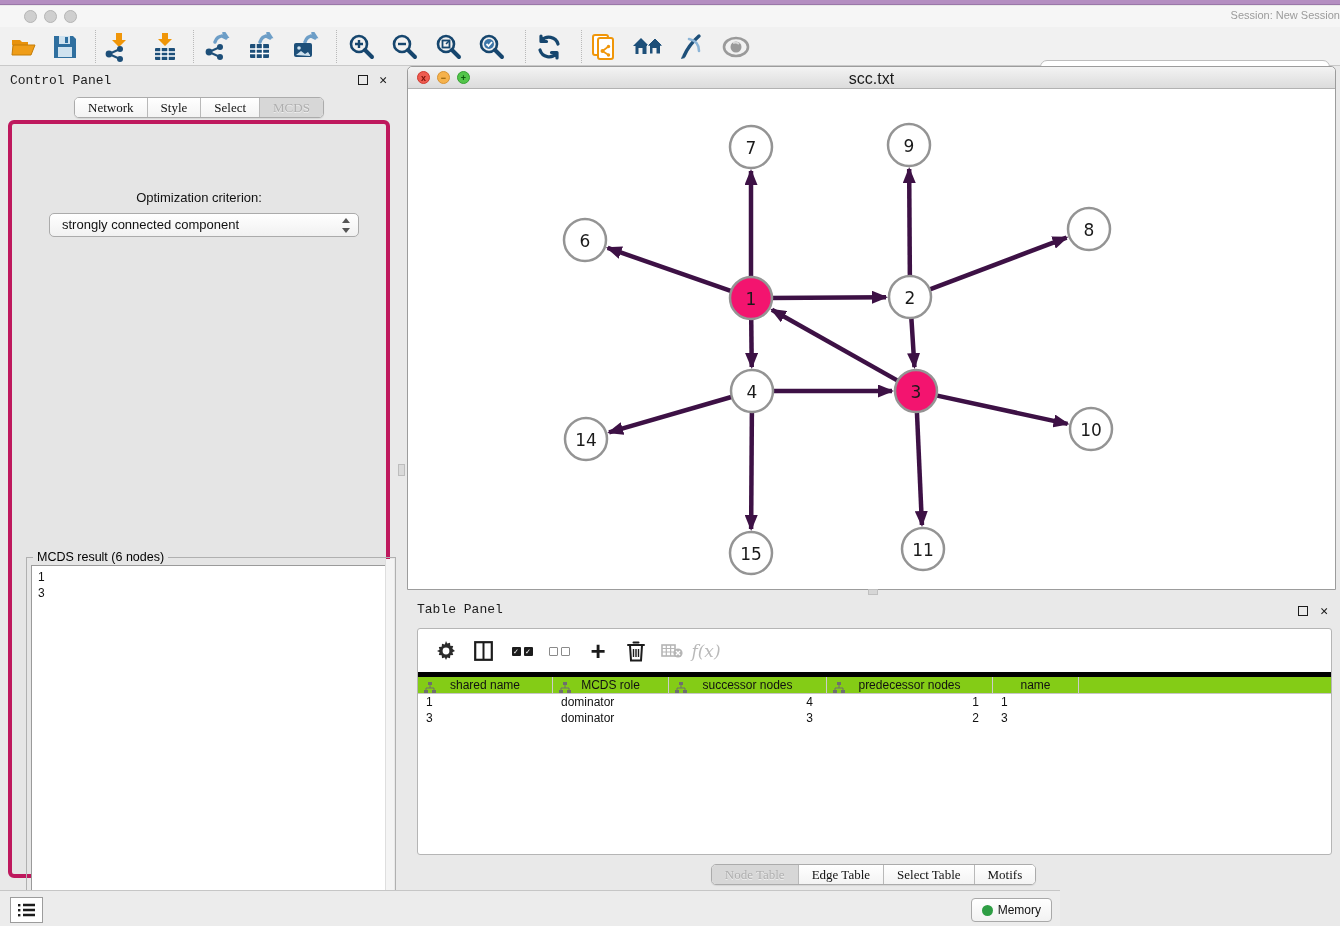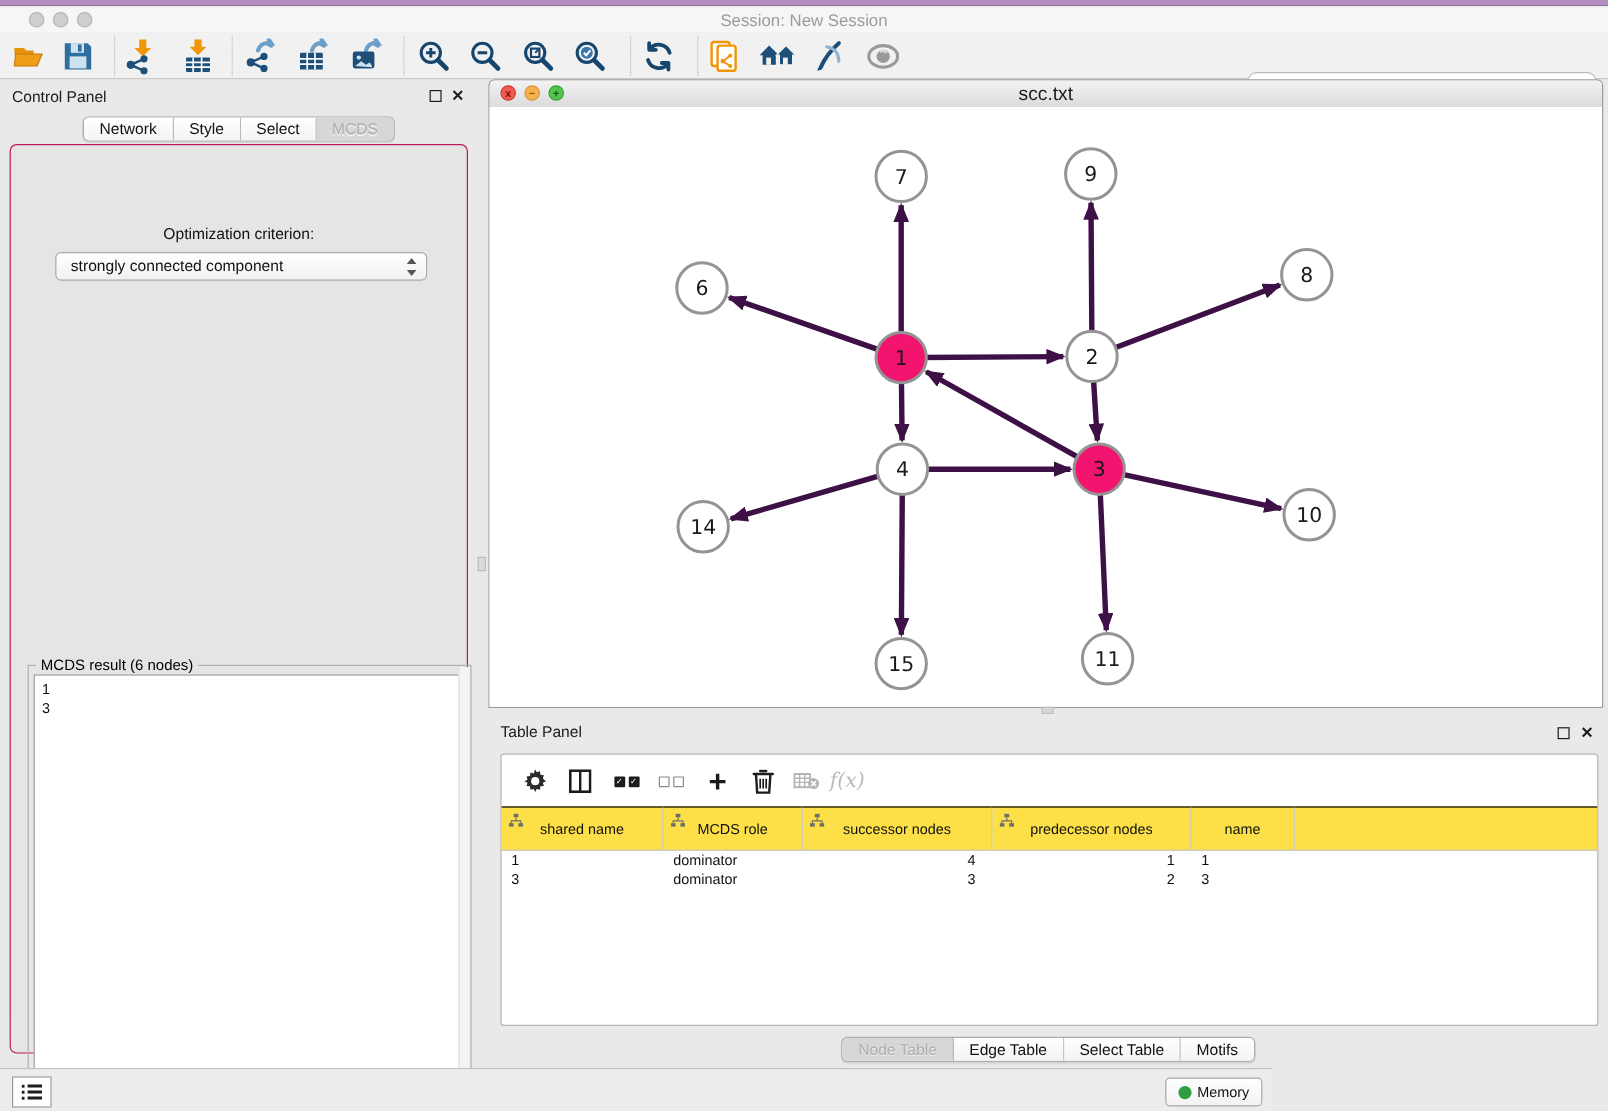--- a/index.html
+++ b/index.html
@@ -3,39 +3,39 @@
 <meta charset="utf-8">
 <style>
   * { margin:0; padding:0; box-sizing:border-box; }
   html,body { width:1340px; height:926px; overflow:hidden; }
   body { font-family:"Liberation Sans", sans-serif; background:#e9e9e9; position:relative; color:#111; }
 
   
   .menubar-strip { position:absolute; left:0; top:0; width:1340px; height:5px; background:#b48ec1; border-bottom:1px solid #9a77a8; }
   .titlebar { position:absolute; left:0; top:6px; width:1340px; height:21px; background:#f6f6f6; }
   .tl-dot { position:absolute; top:4px; width:13px; height:13px; border-radius:50%; background:#cfcfcf; border:1px solid #b5b5b5; }
-  .window-title { position:absolute; left:0; right:0; top:3px; text-align:center; font-size:14px; color:#9b9b9b; }
+  .window-title { position:absolute; left:0; right:0; top:3px; text-align:right; font-size:11px; color:#9b9b9b; }
   .toolbar { position:absolute; left:0; top:27px; width:1340px; height:39px; background:#f1f1f1; border-bottom:1px solid #c9c9c9; }
   .tb-icon { position:absolute; top:4px; width:32px; height:32px; display:flex; align-items:center; justify-content:center; }
   .tb-sep { position:absolute; top:3px; height:33px; width:0; border-left:1px dotted #b9b9b9; }
   .search-box { position:absolute; top:33px; right:10px; width:290px; height:23px; background:#fff; border:1px solid #bdbdbd; border-radius:7px; font-size:12px; padding:0 6px 0 24px; color:#333; outline:none; }
   .search-glass { position:absolute; top:37px; right:280px; width:16px; height:16px; }
 
   
   .control-panel { position:absolute; left:0; top:68px; width:398px; height:822px; }
-  .panel-header { position:relative; height:26px; }
+  .panel-header { position:relative; height:26px;font-family:Liberation Mono, monospace; }
   .panel-title { position:absolute; left:10px; top:5px; font-size:13px; color:#1c1c1c; }
   .float-btn { position:absolute; top:7px; width:10px; height:10px; border:1.6px solid #1c1c1c; background:transparent; }
   .close-btn { position:absolute; top:4px; font-size:13px; font-weight:bold; color:#1c1c1c; }
   .seg-tabs { display:flex; border:1px solid #ababab; border-radius:5px; overflow:hidden; background:#fff; height:21px; box-shadow:0 1px 1px rgba(0,0,0,.08); }
-  .seg { padding:0 13px; font-size:13px; line-height:20px; color:#111; background:linear-gradient(#ffffff,#f3f3f3); border-right:1px solid #b9b9b9; cursor:default; white-space:nowrap; }
+  .seg { padding:0 13px; font-size:13px; line-height:20px; color:#111; background:linear-gradient(#ffffff,#f3f3f3); border-right:1px solid #b9b9b9; cursor:default; white-space:nowrap;font-family:Liberation Serif, serif; }
   .seg:last-child { border-right:none; }
   .seg.selected { background:#d7d7d7; color:#aeaeae; text-shadow:0 1px 0 #f0f0f0; }
   .cp-tabs { position:absolute; left:0; right:0; top:29px; display:flex; justify-content:center; }
-  .cp-body { position:absolute; left:8px; top:52px; width:382px; height:758px; background:#e5e5e5; border:1px solid #be185d; border-radius:6px; }
+  .cp-body { position:absolute; left:8px; top:52px; width:382px; height:758px; background:#e5e5e5; border:4px solid #be185d; border-radius:6px; }
   .opt-label { position:absolute; left:0; right:0; top:66px; text-align:center; font-size:13px; }
   .opt-select { position:absolute; left:37px; top:89px; width:310px; height:24px; background:linear-gradient(#ffffff,#f1f1f1); border:1px solid #ababab; border-radius:5px; font-size:13px; line-height:22px; padding-left:12px; color:#111; }
   .stepper { position:absolute; right:7px; top:4px; width:10px; height:16px; }
   .stepper:before { content:""; position:absolute; left:1px; top:0; border-left:4px solid transparent; border-right:4px solid transparent; border-bottom:5px solid #555; }
   .stepper:after { content:""; position:absolute; left:1px; bottom:1px; border-left:4px solid transparent; border-right:4px solid transparent; border-top:5px solid #555; }
   .cp-buttons { position:absolute; left:0; right:0; top:123px; display:flex; justify-content:center; gap:14px; }
   .aqua-btn { background:linear-gradient(#ffffff,#efefef); border:1px solid #ababab; border-radius:5px; font-size:13px; padding:3px 15px; color:#111; box-shadow:0 1px 1px rgba(0,0,0,.07); }
   .result-group { position:absolute; left:14px; top:433px; width:370px; height:374px; border:1px solid #b0b0b0; }
   .result-legend { position:absolute; left:6px; top:-8px; background:#e5e5e5; padding:0 4px; font-size:12.5px; color:#000; }
   .result-area { position:absolute; left:4px; top:7px; right:4px; bottom:5px; background:#fff; border:1px solid #9a9a9a; font-size:12px; line-height:16px; padding:3px 6px; white-space:pre-line; }
@@ -51,21 +51,21 @@
   .dot-zoom  { left:49px; background:#53c54a; border:1px solid #35a032; color:#0d5c0d; }
   .net-canvas { position:absolute; left:0; top:22px; width:927px; height:500px; background:#fff; overflow:hidden; }
   .splitter-grip-v { position:absolute; left:398px; top:464px; width:7px; height:12px; background:#dadada; border:1px solid #bdbdbd; }
   .splitter-grip-h { position:absolute; left:868px; top:589px; width:10px; height:6px; background:#d6d6d6; border:1px solid #c0c0c0; }
 
   
   .table-panel { position:absolute; left:407px; top:597px; width:933px; height:292px; }
   .tp-box { position:absolute; left:10px; top:31px; width:915px; height:227px; background:#fff; border:1px solid #b5b5b5; border-radius:3px; }
   .tp-toolbar { position:relative; height:43px; }
   .tp-icon { position:absolute; top:8px; width:28px; height:28px; display:flex; align-items:center; justify-content:center; }
-  .tp-header-row { display:flex; height:37px; background:#fde047; border-top:1px solid #000000; border-bottom:1px solid #c6c6c6; }
+  .tp-header-row { display:flex; height:22px; background:#84cc16; border-top:5px solid #000000; border-bottom:1px solid #c6c6c6; }
   .th { position:relative; display:flex; align-items:center; justify-content:center; font-size:12px; color:#111; border-right:1px solid #cccccc; }
   .th .tree-ic { position:absolute; left:6px; top:5px; }
   .tr { display:flex; height:16px; font-size:12px; }
   .td { padding:1px 8px 0 8px; overflow:hidden; white-space:nowrap; }
   .td.num { text-align:right; padding-right:14px; }
   .c0{width:135px}.c1{width:116px}.c2{width:158px}.c3{width:166px}.c4{width:86px}
   .tp-tabs { position:absolute; left:0; right:0; top:267px; display:flex; justify-content:center; }
 
   
   .statusbar { position:absolute; left:0; top:890px; width:1060px; height:36px; background:#ececec; border-top:1px solid #c6c6c6;text-decoration:underline; }

